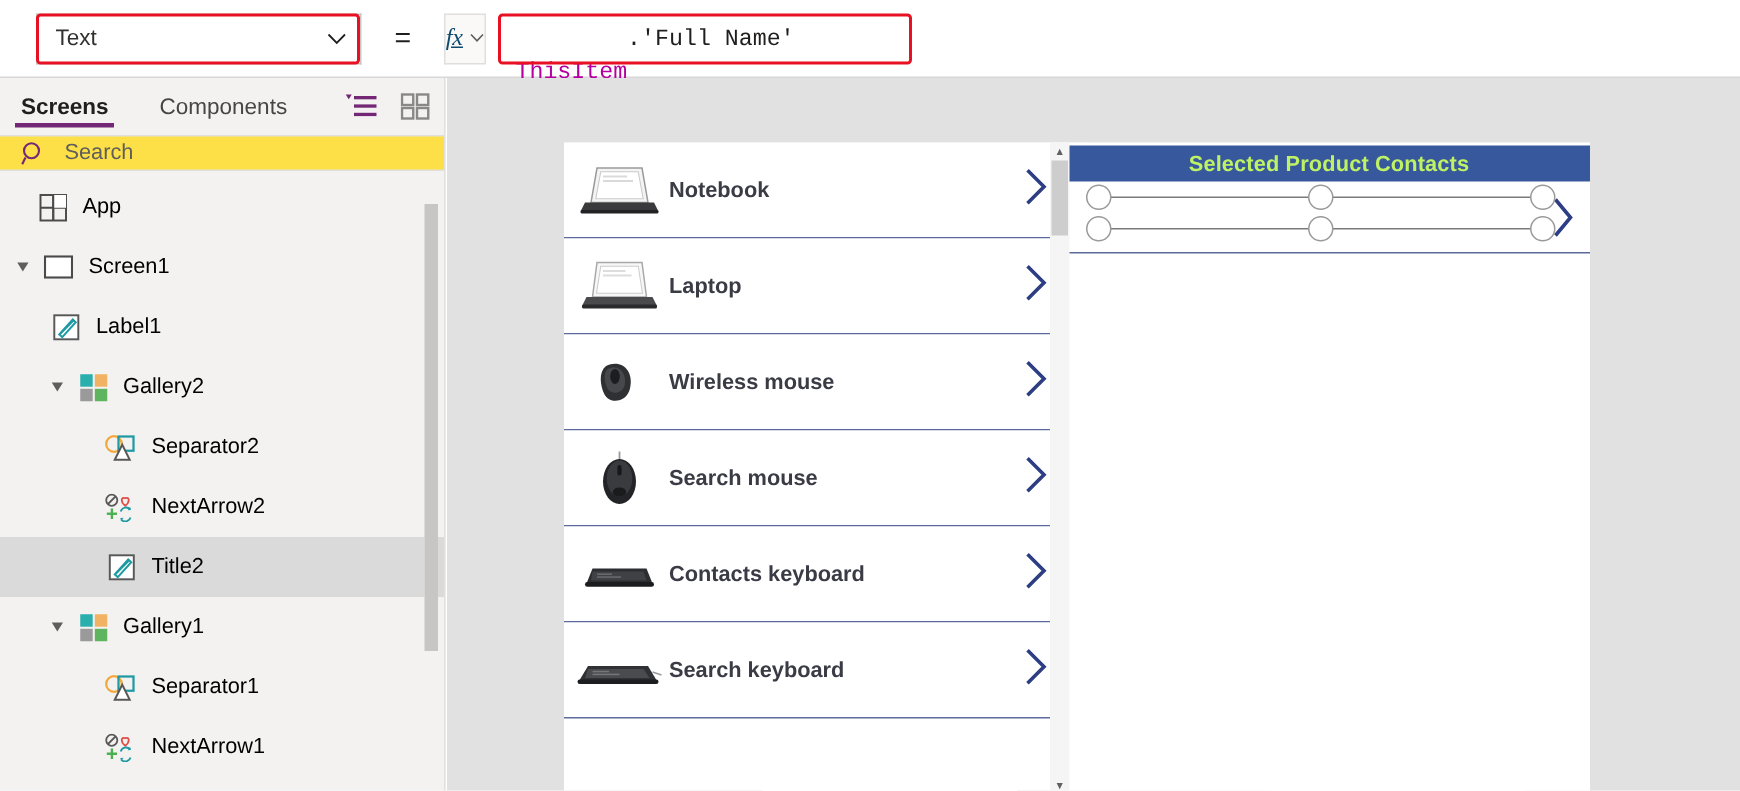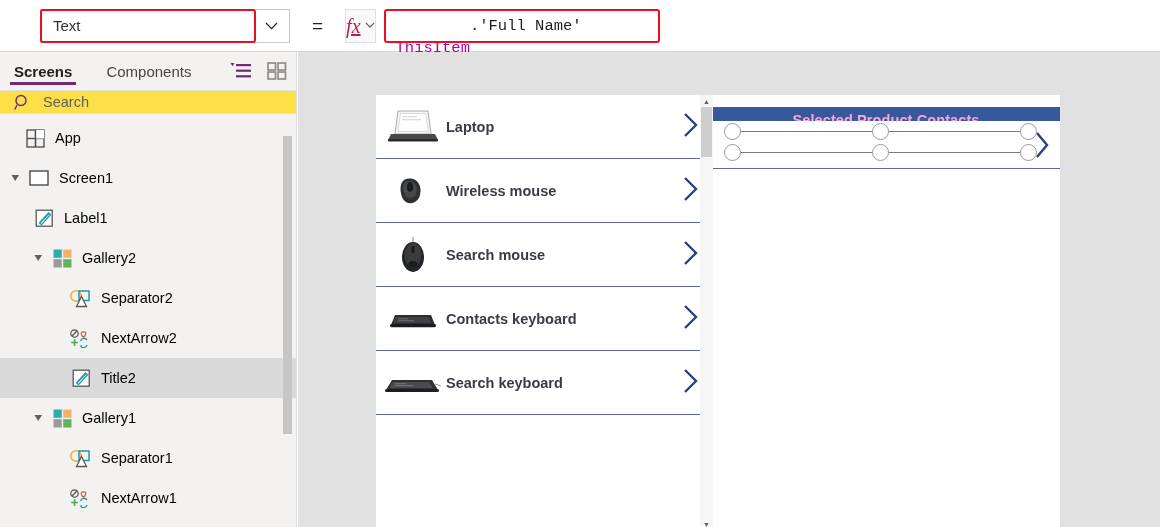--- a/index.html
+++ b/index.html
@@ -15,22 +15,22 @@
   
   #formula-bar {
     position: absolute; left: 0; top: 0;
     width: 1160px; height: 52px;
     background: #ffffff;
     border-bottom: 1px solid #d8d8d8;
     display: flex; align-items: center;
   }
   .prop-wrap {
     position: relative;
-    margin-left: 40px;
-    width: 250px; height: 34px;
+    margin-left: 24px;
+    width: 217px; height: 34px;
     display: flex; align-items: center;
     background: #fff;
   }
   .prop-box {
     width: 214px; height: 34px;
     border: 1px solid #c8c6c4;
     border-right: none;
     display: flex; align-items: center;
     padding-left: 12px;
     font-size: 15px; color: #323130;
@@ -59,22 +59,22 @@
     margin-left: 22px;
     width: 62px; height: 34px;
     border: 1px solid #e1dfdd;
     background: #faf9f8;
     display: flex; align-items: center; justify-content: center;
     gap: 4px;
   }
   .fx-glyph {
     font-family: "Liberation Serif", serif;
     font-style: italic;
-    font-size: 20px;
-    color: #be185d;
+    font-size: 16px;
+    color: #0c4a6e;
     line-height: 1;
     text-decoration: underline;
   }
   .formula-wrap {
     position: relative;
     margin-left: 8px;
     height: 34px;
     flex: 1;
     display: flex; align-items: center;
   }
@@ -241,24 +241,24 @@
   }
 
   
   #gallery2 {
     position: absolute; left: 414px; top: 43px;
     width: 348px; height: 435px;
     background: #ffffff;
     overflow: visible;
   }
   #g2-header {
-    position: absolute; left: 0; top: 12px;
+    position: absolute; left: 0; top: 2px;
     width: 348px; height: 26px;
     background: #38589e;
-    color: #f9a8d4;
+    color: #bef264;
     font-size: 14.5px;
     font-weight: 700;
     display: flex; align-items: center; justify-content: center;
     letter-spacing: .1px;
   }
   #g2-item {
     position: absolute; left: 0; top: 26px;
     width: 348px; height: 48px;
     background: #ffffff;
     border-bottom: 1.6px solid #5c6a9e;
@@ -511,20 +511,38 @@
 
   <div id="sb-scroll">
     <div id="sb-thumb"></div>
   </div>
 </div>
 
 <div id="canvas">
 
   <div id="gallery1">
 
+    <div class="g-item">
+      <div class="g-thumb">
+        <svg width="56" height="40" viewBox="0 0 56 40">
+          <polygon points="13,5 43,5 47,28 9,28" fill="#f4f4f4" stroke="#9a9a9a" stroke-width="1"></polygon>
+          <polygon points="15.5,7.5 40.5,7.5 43.8,25.5 12.2,25.5" fill="#ffffff" stroke="#c9c9c9" stroke-width=".7"></polygon>
+          <rect x="17" y="10" width="16" height="1.3" fill="#d9d9d9"></rect>
+          <rect x="17" y="13" width="20" height="1.3" fill="#d9d9d9"></rect>
+          <polygon points="5,28 51,28 54,34 2,34" fill="#3a3a3c"></polygon>
+          <rect x="2" y="33" width="52" height="2.4" rx="1" fill="#222225"></rect>
+        </svg>
+      </div>
+      <span class="g-name">Notebook</span>
+      <span class="g-chev">
+        <svg width="18" height="26" viewBox="0 0 18 26">
+            <path d="M3 2 L14 13 L3 24" fill="none" stroke="#2d3e85" stroke-width="2.4"></path>
+          </svg>
+      </span>
+    </div>
 
     <div class="g-item">
       <div class="g-thumb">
         <svg width="56" height="40" viewBox="0 0 56 40">
           <polygon points="13,4 43,4 46,27 10,27" fill="#f7f7f7" stroke="#a8a8a8" stroke-width="1"></polygon>
           <polygon points="15.5,6.5 40.5,6.5 43.3,24.5 12.7,24.5" fill="#ffffff" stroke="#cccccc" stroke-width=".7"></polygon>
           <rect x="17" y="9" width="15" height="1.3" fill="#dcdcdc"></rect>
           <rect x="17" y="12" width="19" height="1.3" fill="#dcdcdc"></rect>
           <polygon points="6,27 50,27 53,33 3,33" fill="#4a4a4c"></polygon>
           <rect x="3" y="32" width="50" height="2.6" rx="1" fill="#2a2a2d"></rect>

